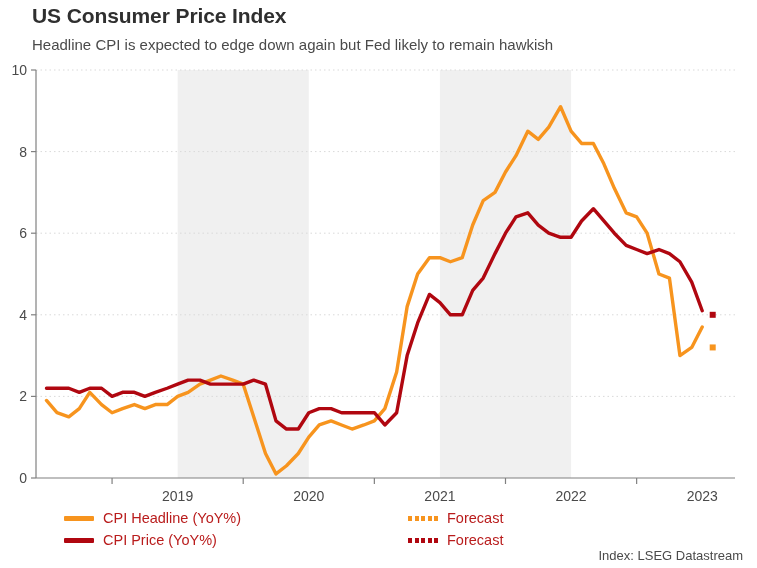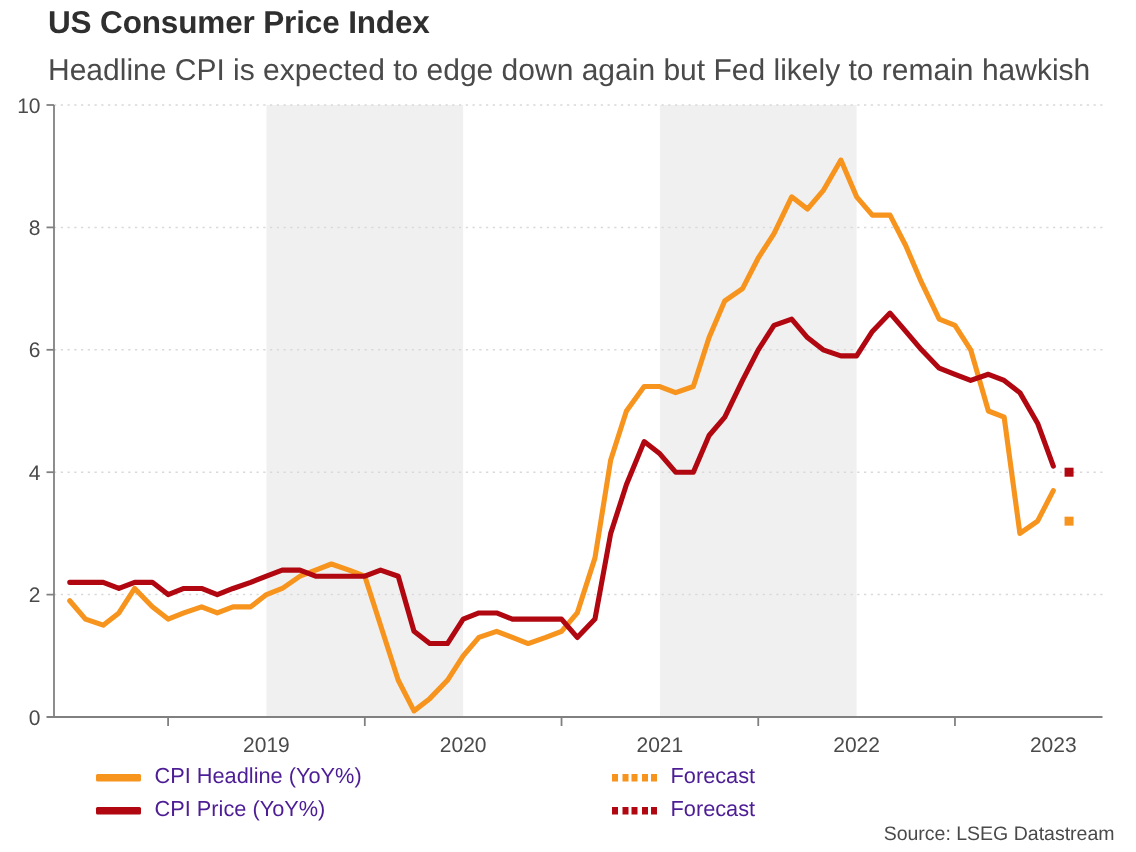--- a/index.html
+++ b/index.html
@@ -28,21 +28,21 @@
     font-size: 21px;
     font-weight: bold;
     color: #2f2f2f;
     letter-spacing: -0.1px;
     white-space: nowrap;
   }
   .subtitle {
     position: absolute;
     left: 32px;
     top: 36px;
-    font-size: 20px;
+    font-size: 15px;
     font-weight: normal;
     color: #4a4a4a;
     white-space: nowrap;
   }
   .plot-svg {
     position: absolute;
     left: 0;
     top: 0;
   }
   .ytick-label {
@@ -87,21 +87,21 @@
     display: flex;
     justify-content: space-between;
   }
   .swatch-dotted i {
     display: block;
     width: 4px;
     height: 5px;
   }
   .legend-label {
     font-size: 14.5px;
-    color: #4c1d95;
+    color: #b91c1c;
     white-space: nowrap;
     line-height: 1;
   }
   .source {
     position: absolute;
     right: 14px;
     top: 548px;
     font-size: 13px;
     color: #4a4a4a;
     white-space: nowrap;
@@ -196,15 +196,15 @@
             <i style="background: rgb(176, 7, 16);"></i>
             <i style="background: rgb(176, 7, 16);"></i>
             <i style="background: rgb(176, 7, 16);"></i>
             <i style="background: rgb(176, 7, 16);"></i>
           </span>
         <span class="legend-label">Forecast</span>
       </div>
     </div>
   </div>
 
-  <div class="source">Source: LSEG Datastream</div>
+  <div class="source">Index: LSEG Datastream</div>
 
 </div>
 
 </body></html>

